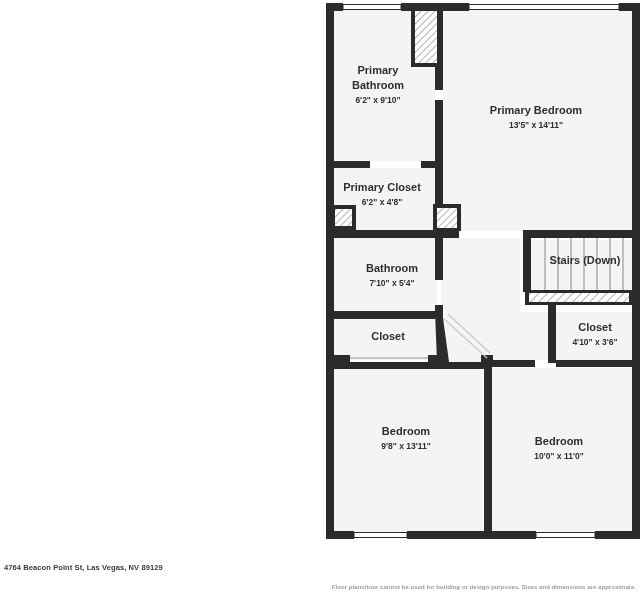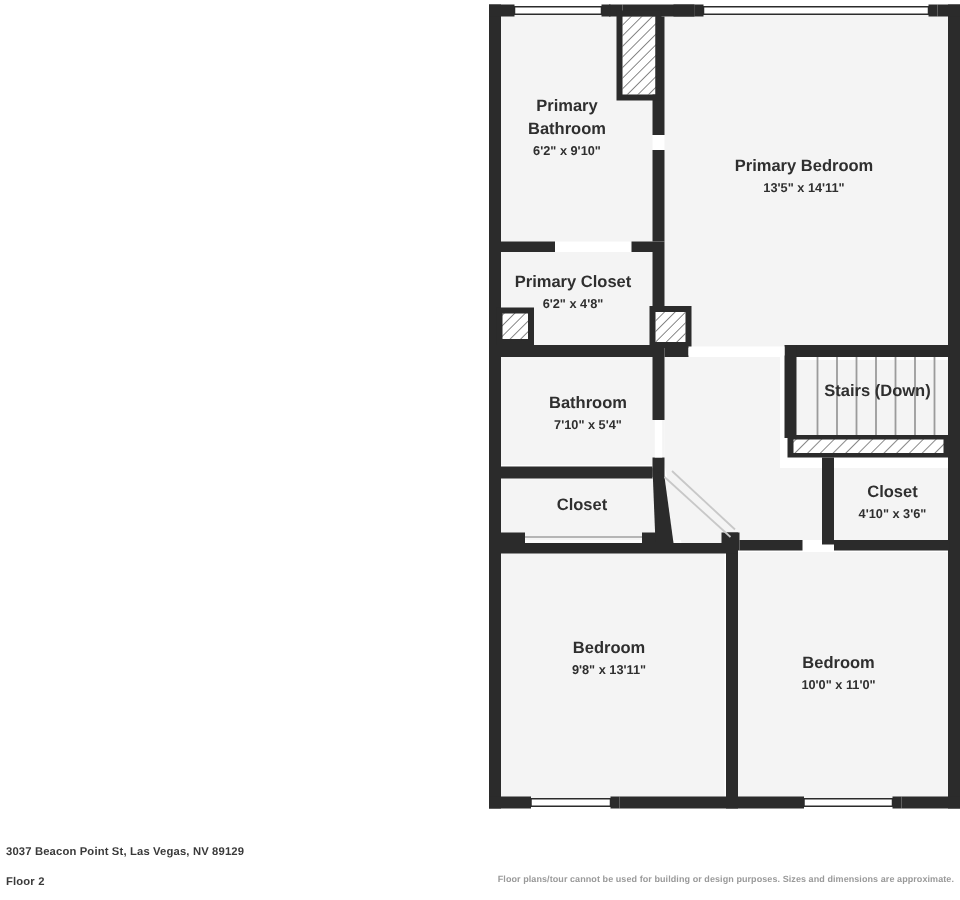--- a/index.html
+++ b/index.html
@@ -243,17 +243,16 @@
 
     <text class="room-label room-name" x="406" y="435">Bedroom</text>
     <text class="room-label room-dims" x="406" y="449">9'8" x 13'11"</text>
 
     <text class="room-label room-name" x="559" y="445">Bedroom</text>
     <text class="room-label room-dims" x="559" y="459">10'0" x 11'0"</text>
   </g>
 </svg>
 
 <div class="footer-left">
-  <div class="footer-address">3037 Beacon Point St, Las Vegas, NV 89129</div>
-  <div class="footer-floor">Floor 2</div>
+  <div class="footer-address">4764 Beacon Point St, Las Vegas, NV 89129</div>
 </div>
 
 <div class="footer-disclaimer">Floor plans/tour cannot be used for building or design purposes. Sizes and dimensions are approximate.</div>
 
 </body></html>

